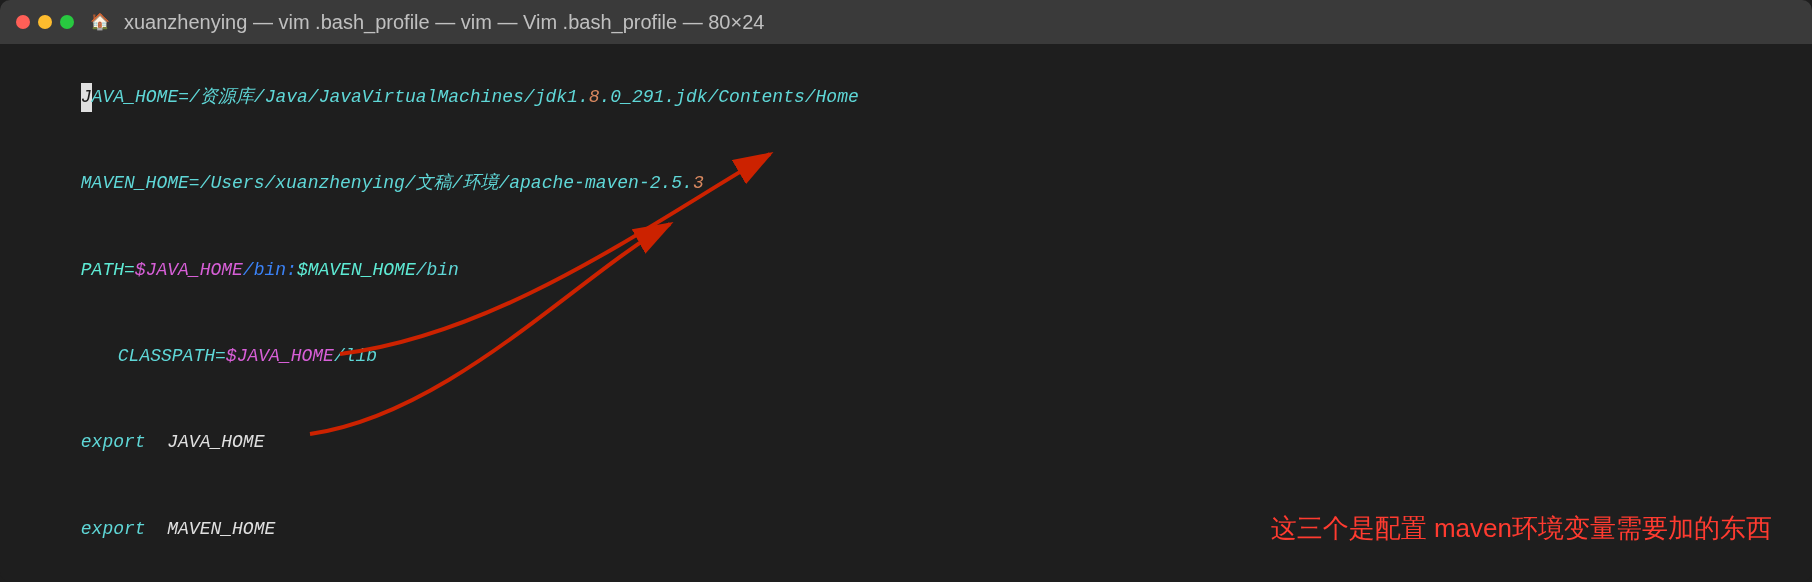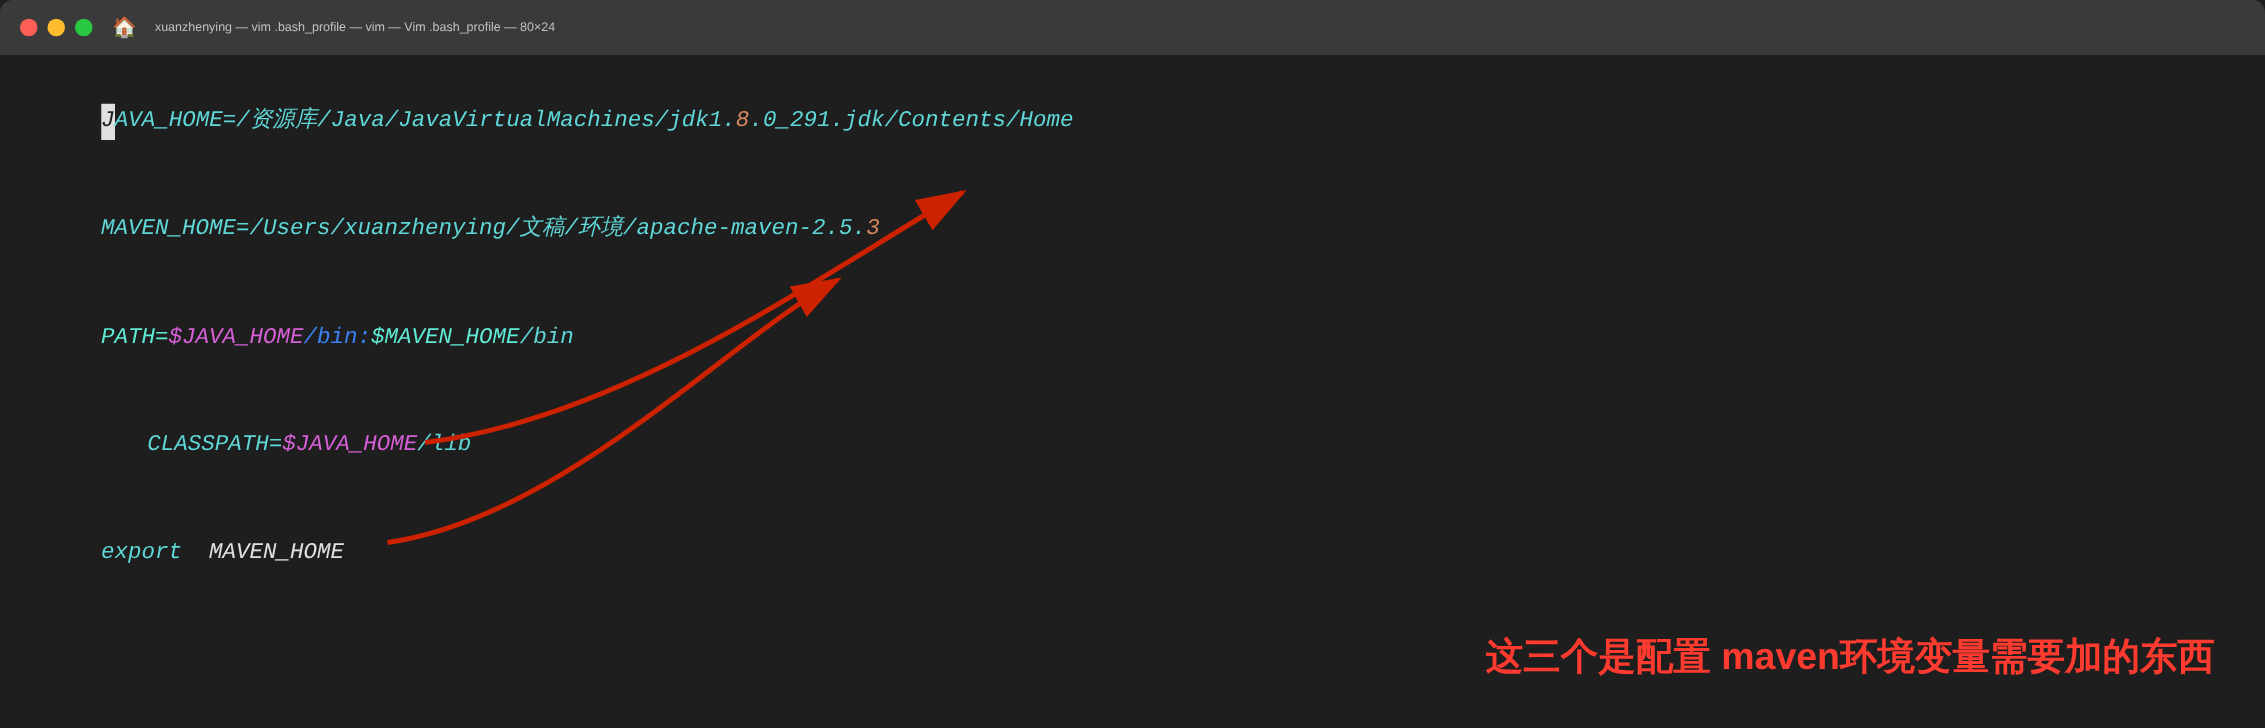--- a/index.html
+++ b/index.html
@@ -44,21 +44,21 @@
     .traffic-light.maximize { background: #28c840; }
 
     .title-bar-icon {
       margin-left: 8px;
       font-size: 16px;
       color: #aaa;
     }
 
     .title-bar-text {
       color: #c0c0c0;
-      font-size: 10px;
+      font-size: 20px;
       font-family: -apple-system, BlinkMacSystemFont, 'Helvetica Neue', sans-serif;
       margin-left: 6px;
     }
 
     .content {
       flex: 1;
       padding: 10px 16px;
       position: relative;
       overflow: hidden;
     }
@@ -78,23 +78,23 @@
       width: 100%;
       height: 100%;
       pointer-events: none;
     }
 
     .annotation-text {
       position: absolute;
       bottom: 36px;
       right: 40px;
       color: #ff3b30;
-      font-size: 30px;
+      font-size: 26px;
       font-family: -apple-system, BlinkMacSystemFont, 'PingFang SC', 'Helvetica Neue', sans-serif;
-      font-weight: 700;
+      font-weight: 400;
     }
   </style>
 </head>
 <body>
 
 <div class="window">
 
   <div class="title-bar">
     <div class="traffic-light close"></div>
     <div class="traffic-light minimize"></div>
@@ -114,20 +114,23 @@
     </div>
 
     <div class="terminal-line">
       <span style="color:#5eead4;">PATH=</span><span style="color:#d75fd7;">$JAVA_HOME</span><span style="color:#3b82f6;">/bin:</span><span style="color:#5eead4;">$MAVEN_HOME</span><span style="color:#5fd7d7;">/bin</span>
     </div>
 
     <div class="terminal-line">
       <span style="color:#5fd7d7;margin-left:37px;">CLASSPATH=</span><span style="color:#d75fd7;">$JAVA_HOME</span><span style="color:#5fd7d7;margin-top:27px;">/lib</span>
     </div>
 
+    <div class="terminal-line">
+      <span style="color:#5fd7d7;">export</span><span style="color:#e0e0e0;">  JAVA_HOME</span>
+    </div>
 
     <div class="terminal-line">
       <span style="color:#5fd7d7;">export</span><span style="color:#e0e0e0;">  MAVEN_HOME</span>
     </div>
 
     <div class="terminal-line">
       
     </div>
 
     <svg class="overlay" viewBox="0 0 1812 538" xmlns="http://www.w3.org/2000/svg">

